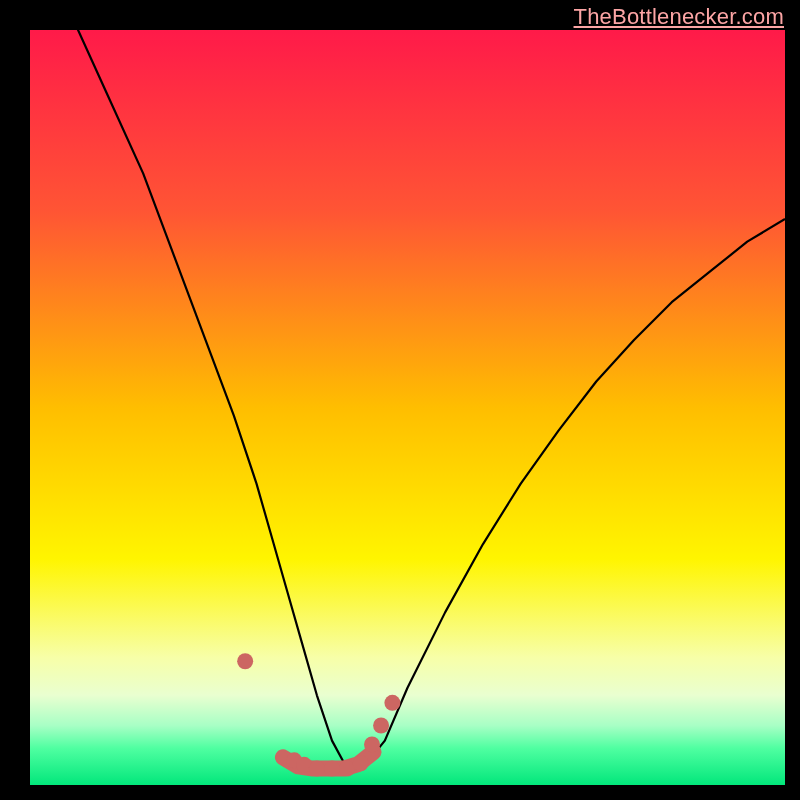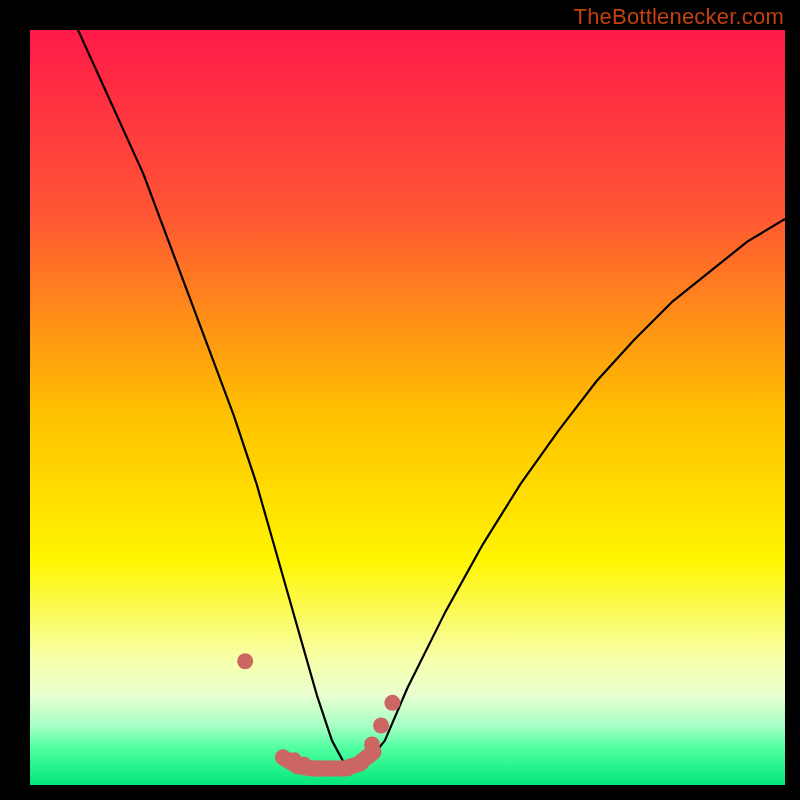--- a/index.html
+++ b/index.html
@@ -21,25 +21,26 @@
     left: 30px;
     top: 30px;
     width: 755px;
     height: 755px;
     overflow: hidden;
   }
   .watermark {
     position: absolute;
     top: 4px;
     right: 16px;
-    color: #c2410c;
+    color: #fca5a5;
     font-size: 22px;
     font-weight: 400;
     letter-spacing: 0.2px;
     z-index: 20;
+    text-decoration: underline;
   }
   svg { display: block; }
 </style>
 </head>
 <body>
 
 <div class="frame">
   <div class="watermark">TheBottlenecker.com</div>
   <div class="plot-area">
     <svg id="chart-svg" width="755" height="756" viewBox="0 0 755 756">

